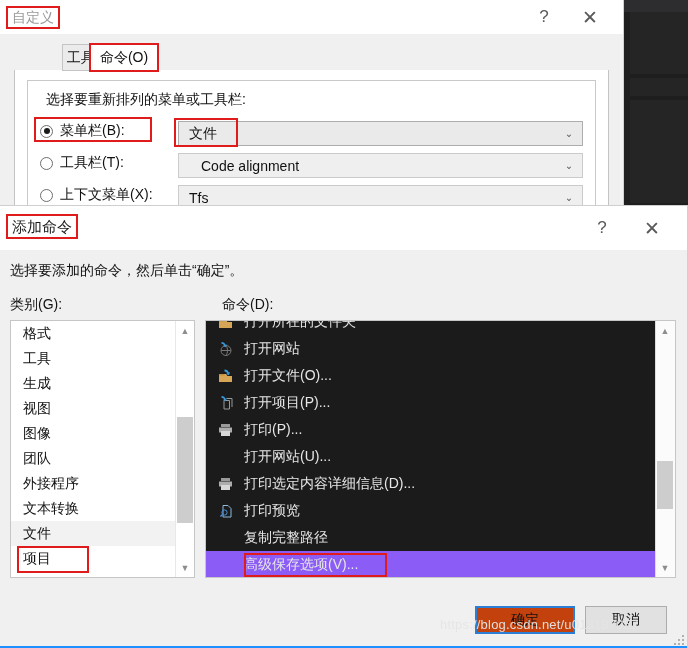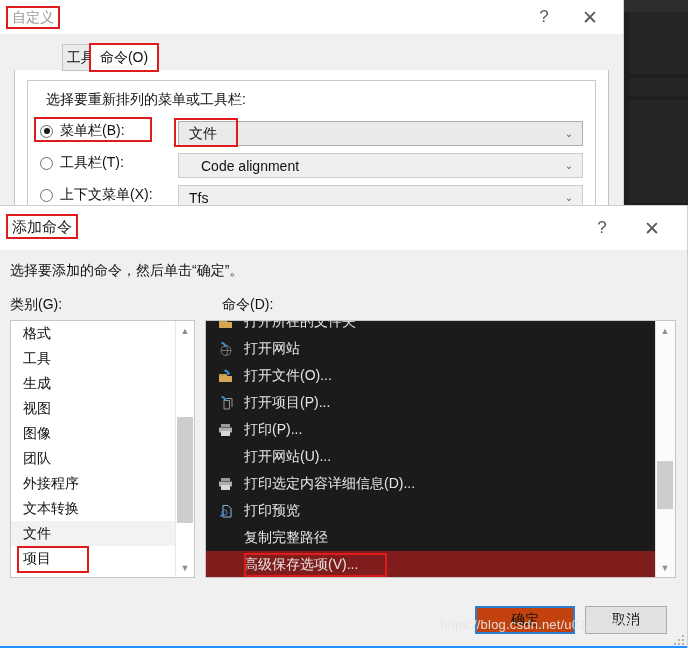--- a/index.html
+++ b/index.html
@@ -105,21 +105,21 @@
   .sb-arrow{position:absolute;left:0;width:18px;height:19px;display:flex;align-items:center;
     justify-content:center;color:#8d8d8d;font-size:9px;background:#fff;}
   .sb-thumb{position:absolute;left:1px;width:16px;background:#cdcdcd;}
 
   
   #cmd-list{position:absolute;left:205px;top:70px;right:11px;height:258px;
     background:#ffffff;border:1px solid #c6c6c6;box-sizing:border-box;overflow:hidden;}
   #cmd-inner{position:absolute;left:0;top:0;right:19px;bottom:0;background:#1b1b1b;overflow:hidden;}
   .cmd-item{height:27px;display:flex;align-items:center;color:#e6e6e6;font-size:14px;
     position:relative;}
-  .cmd-item.sel{background:#7f1d1d;}
+  .cmd-item.sel{background:#8b5cf6;}
   .cmd-ico{width:38px;flex:none;display:flex;align-items:center;justify-content:center;}
   .cmd-txt{white-space:nowrap;}
   #cmd-hl{position:absolute;left:38px;width:143px;height:24px;border:2px solid #e01b1b;
     box-sizing:border-box;pointer-events:none;z-index:6;}
   #cmd-scroll{position:absolute;right:0;top:0;width:19px;bottom:0;background:#fbfbfb;
     border-left:1px solid #dedede;}
 
   
   .btn{position:absolute;height:28px;box-sizing:border-box;background:#e1e1e1;
     border:1px solid #adadad;font-size:14px;color:#111;display:flex;

